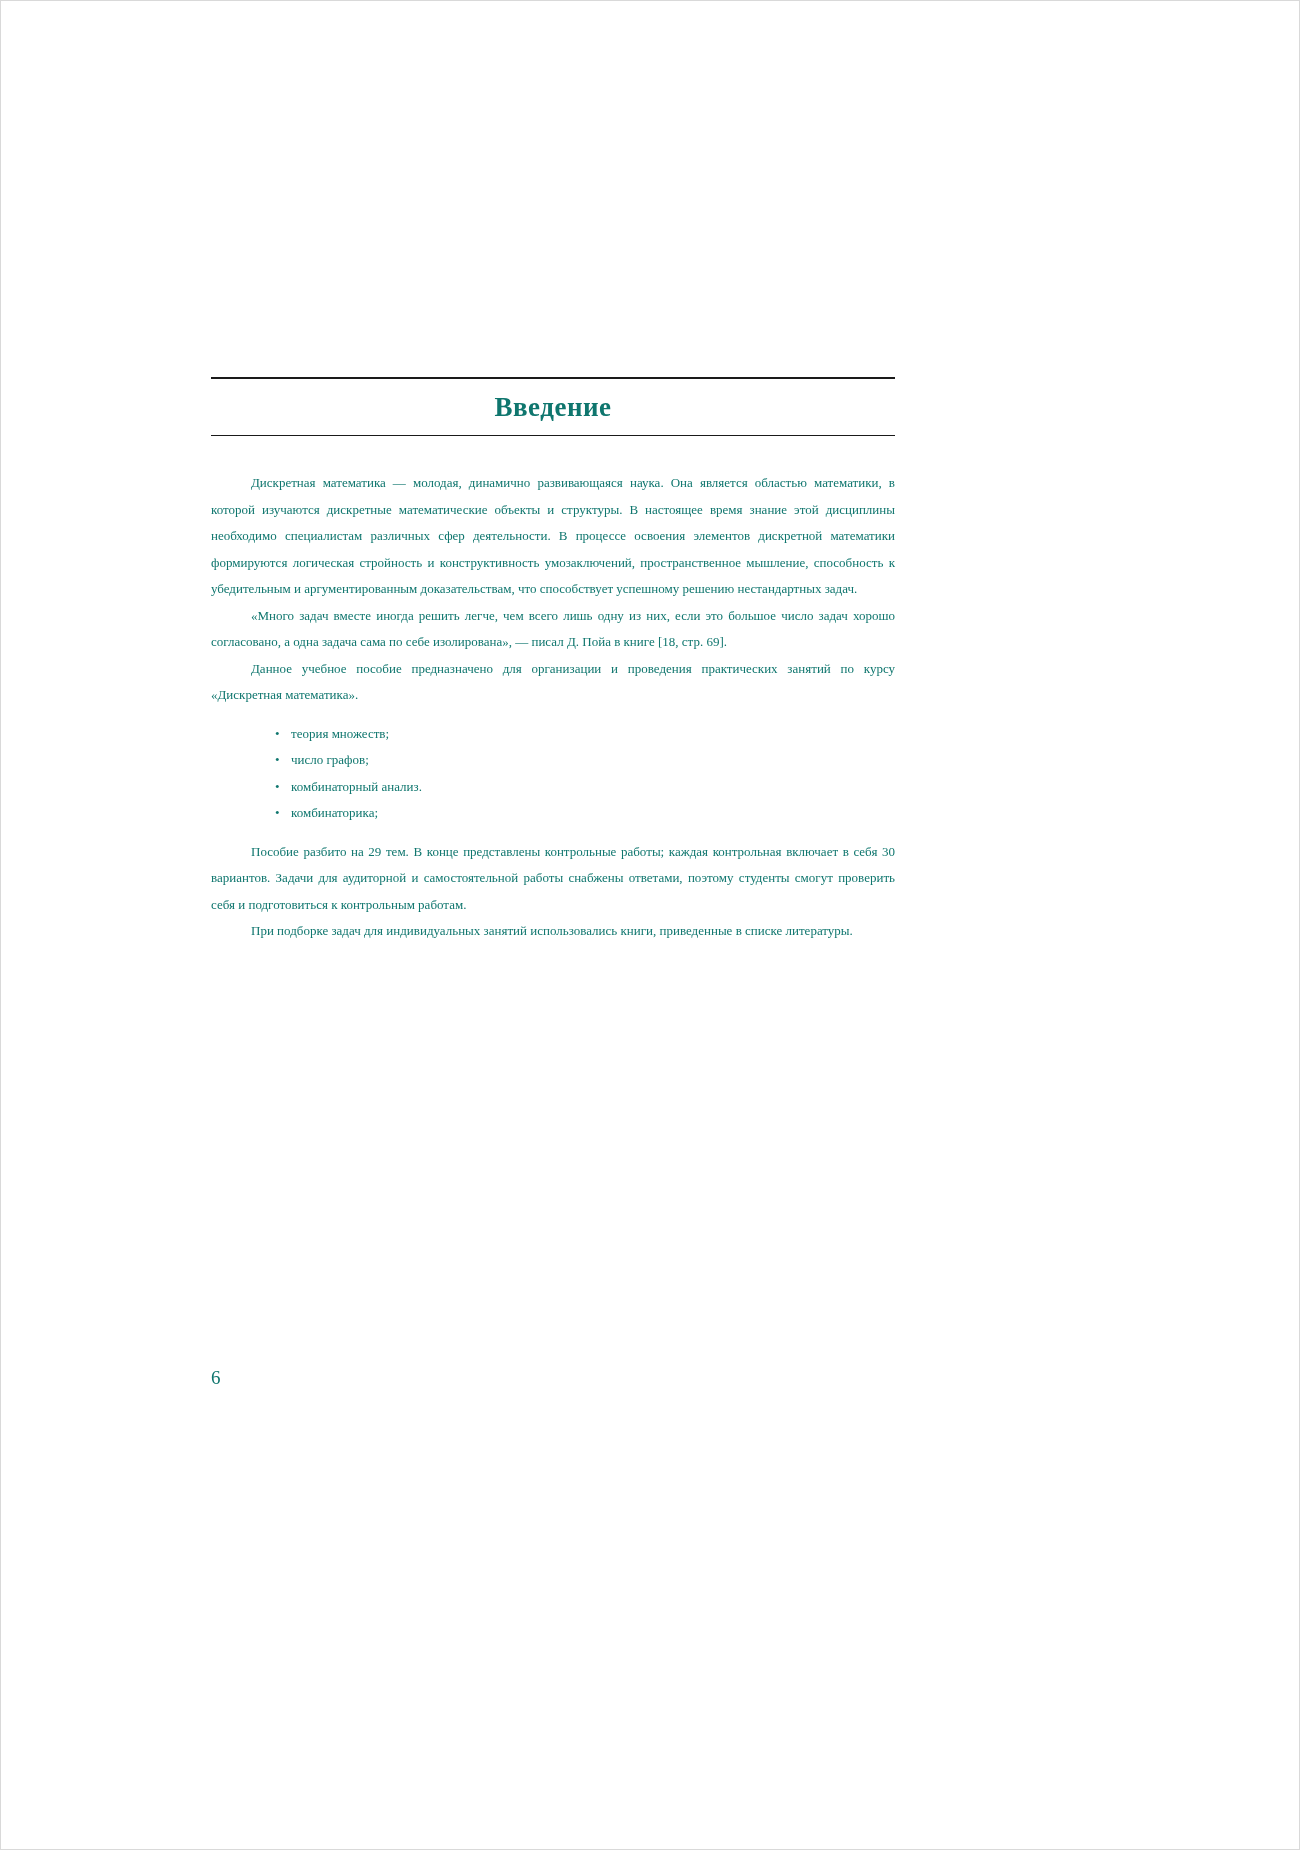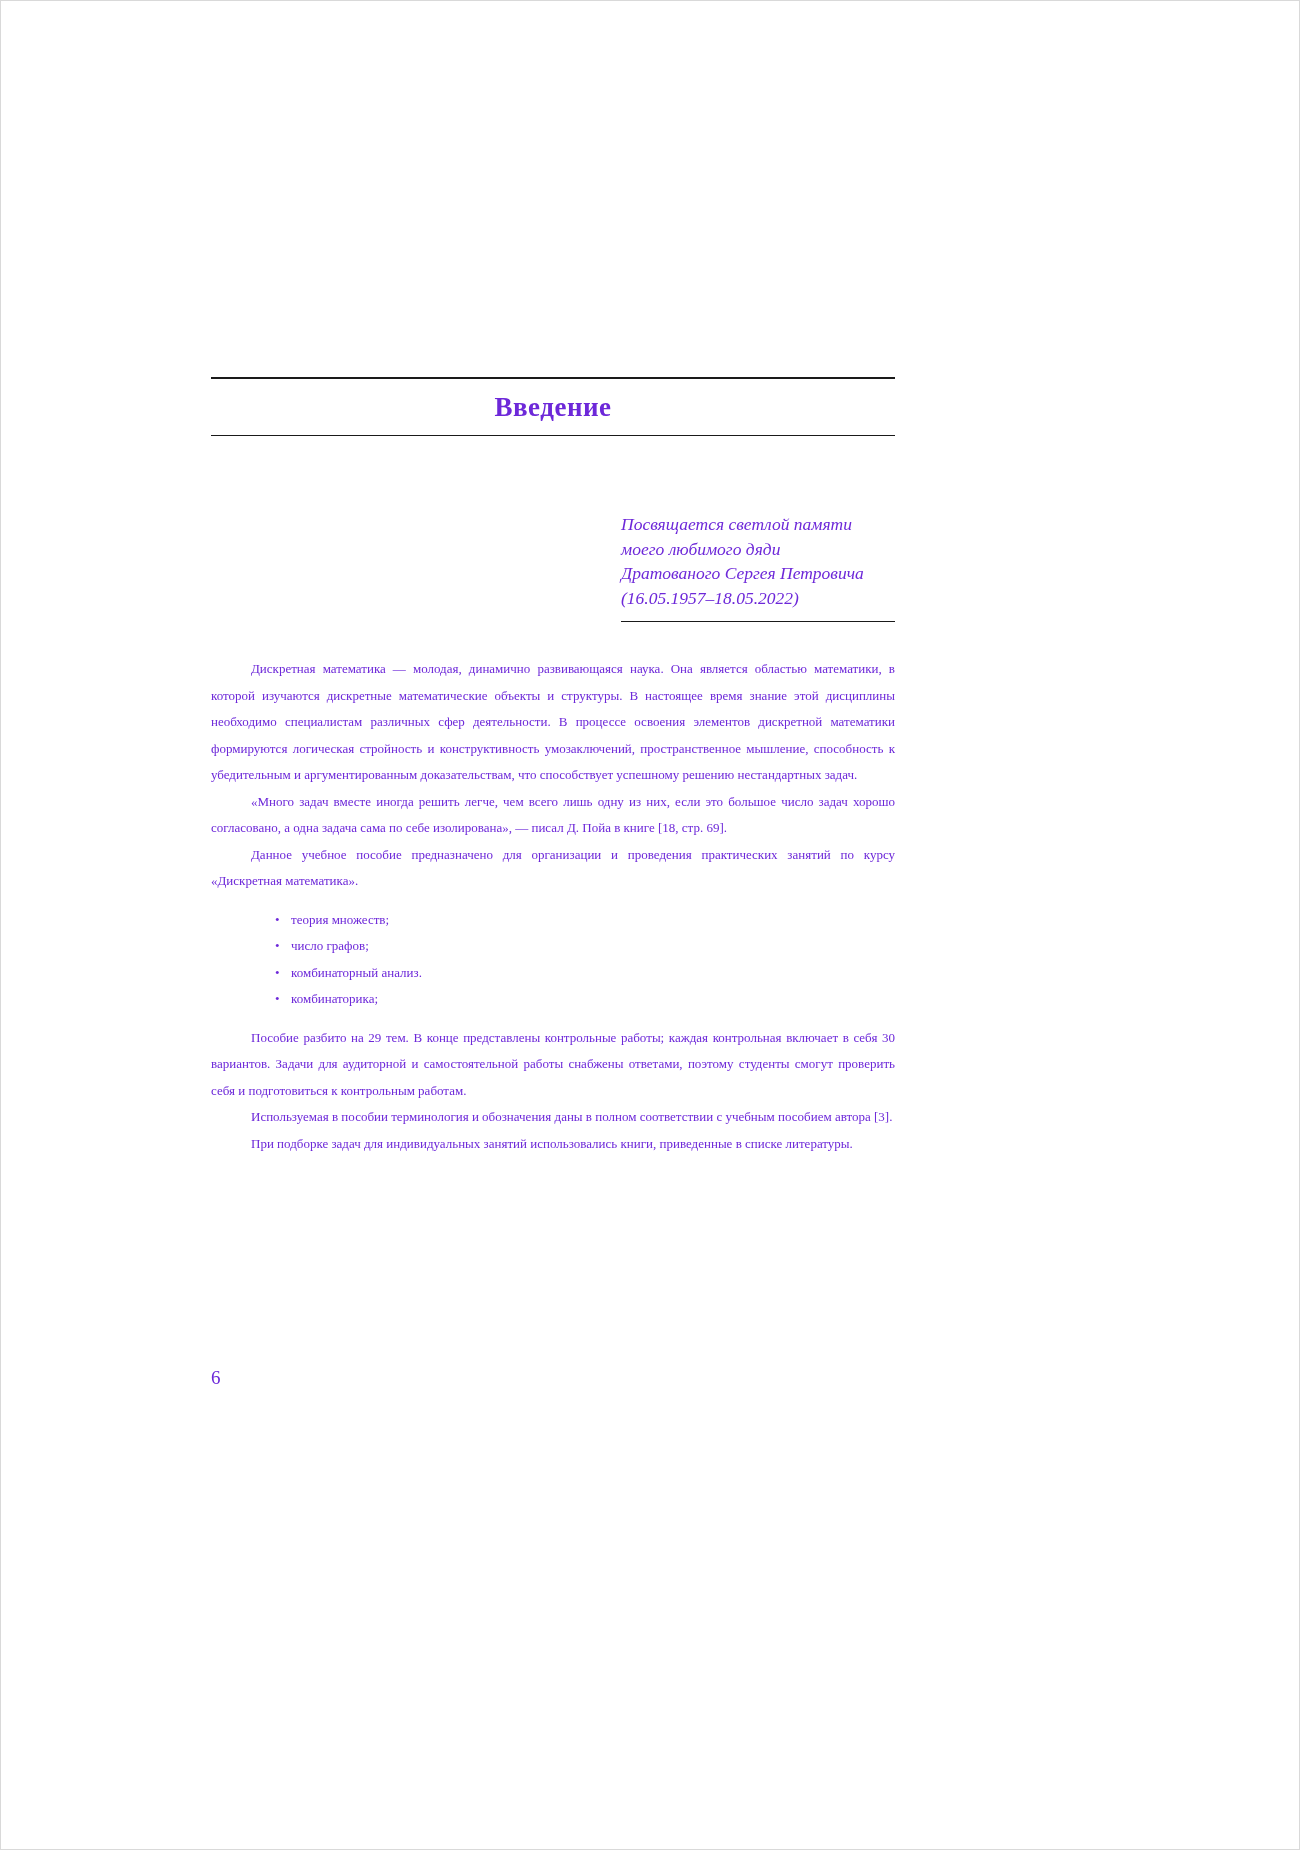--- a/index.html
+++ b/index.html
@@ -8,21 +8,21 @@
     background: #ffffff;
   }
   .page {
     position: relative;
     width: 1300px;
     height: 1850px;
     background: #ffffff;
     box-sizing: border-box;
     border: 1px solid #d9d9d9;
     font-family: "Liberation Serif", "DejaVu Serif", serif;
-    color: #6d28d9;
+    color: #0f766e;
     overflow: hidden;
   }
   .content {
     position: absolute;
     left: 210px;
     top: 376px;
     width: 684px;
   }
   
   .chapter-head {
@@ -89,41 +89,34 @@
 <body>
 
 <div class="page">
 
   <div class="content">
 
     <div class="chapter-head">
       <h1>Введение</h1>
     </div>
 
-    <div class="dedication">
-      <div>Посвящается светлой памяти</div>
-      <div>моего любимого дяди</div>
-      <div>Дратованого Сергея Петровича</div>
-      <div>(16.05.1957–18.05.2022)</div>
-    </div>
 
     <div class="body-text">
       <p>Дискретная математика — молодая, динамично развивающаяся наука. Она является областью математики, в которой изучаются дискретные математические объекты и структуры. В настоящее время знание этой дисциплины необходимо специалистам различных сфер деятельности. В процессе освоения элементов дискретной математики формируются логическая стройность и конструктивность умозаключений, пространственное мышление, способность к убедительным и аргументированным доказательствам, что способствует успешному решению нестандартных задач.</p>
       <p>«Много задач вместе иногда решить легче, чем всего лишь одну из них, если это большое число задач хорошо согласовано, а одна задача сама по себе изолирована», — писал Д. Пойа в книге [18, стр. 69].</p>
       <p>Данное учебное пособие предназначено для организации и проведения практических занятий по курсу «Дискретная математика».</p>
 
       <ul class="section-list">
         <li>теория множеств;</li>
         <li>число графов;</li>
         <li>комбинаторный анализ.</li>
         <li>комбинаторика;</li>
       </ul>
 
       <p>Пособие разбито на 29 тем. В конце представлены контрольные работы; каждая контрольная включает в себя 30 вариантов. Задачи для аудиторной и самостоятельной работы снабжены ответами, поэтому студенты смогут проверить себя и подготовиться к контрольным работам.</p>
-      <p>Используемая в пособии терминология и обозначения даны в полном соответствии с учебным пособием автора [3].</p>
       <p>При подборке задач для индивидуальных занятий использовались книги, приведенные в списке литературы.</p>
     </div>
 
   </div>
 
   <div class="page-number">6</div>
 
 </div>
 
 </body></html>

